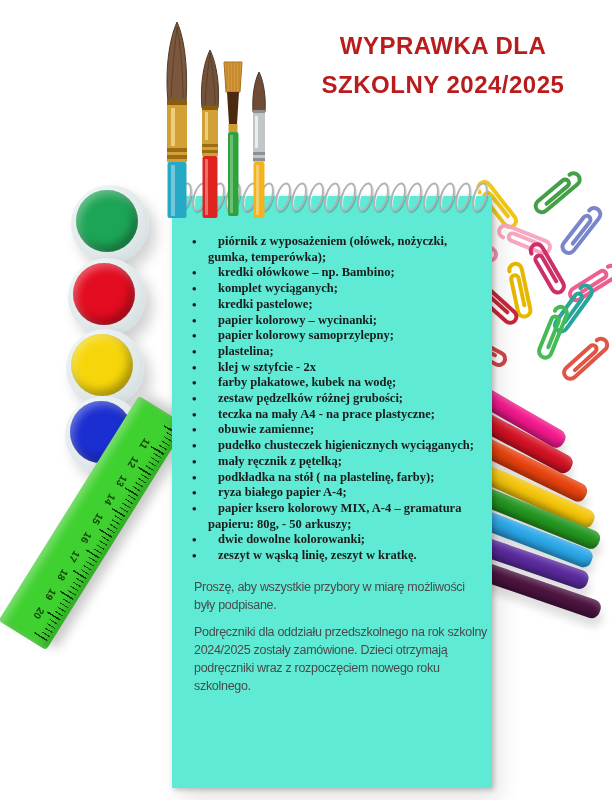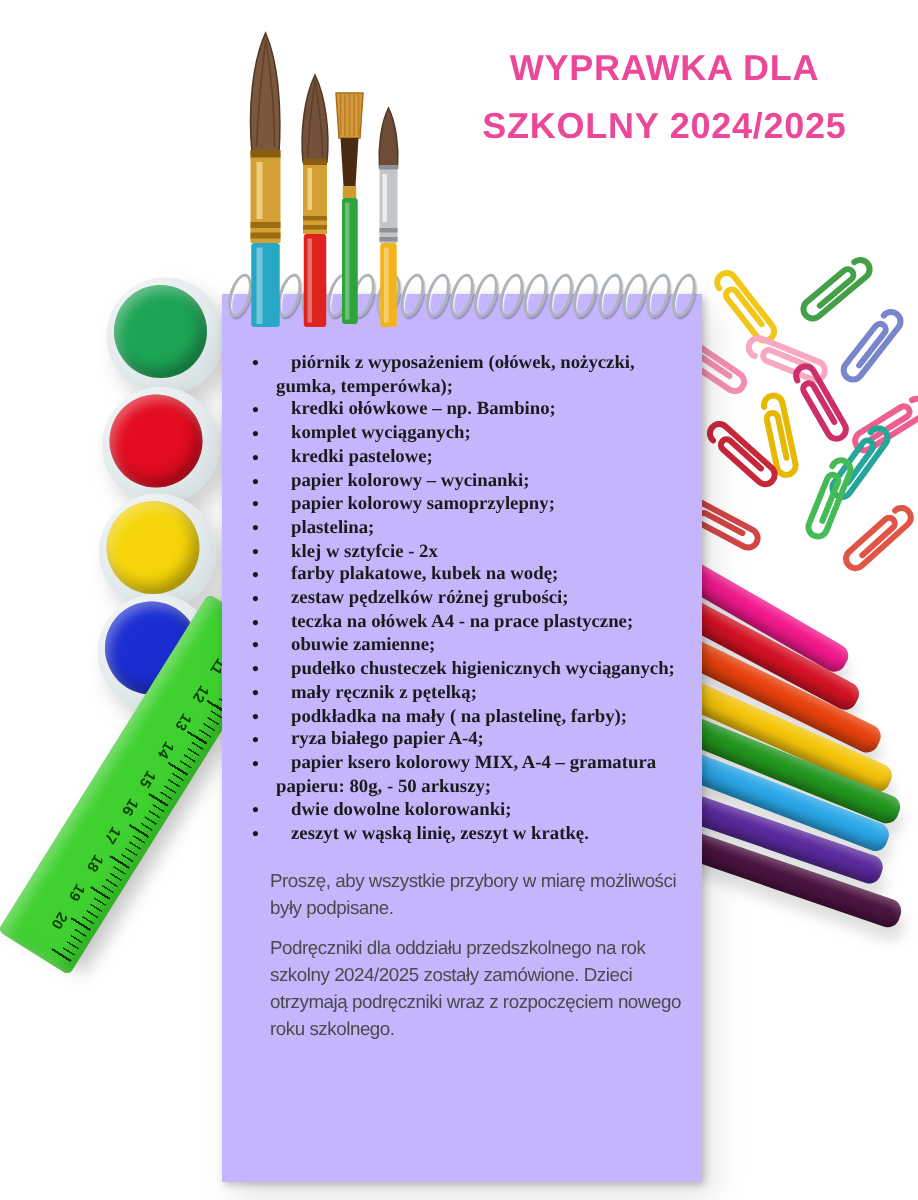--- a/index.html
+++ b/index.html
@@ -5,36 +5,36 @@
   html,body{margin:0;padding:0;background:#fff;}
   .canvas{position:relative;width:612px;height:800px;background:#ffffff;overflow:hidden;
           font-family:"Liberation Sans",sans-serif;}
 
   
   .title{position:absolute;left:292px;top:26px;width:302px;text-align:center;
          font-weight:bold;font-size:24px;line-height:39px;letter-spacing:.5px;
          font-family:"Liberation Sans",sans-serif;}
 
   
-  .page{position:absolute;left:148px;top:196px;width:320px;height:592px;background:#c4b5fd;
+  .page{position:absolute;left:172px;top:196px;width:320px;height:592px;background:#5eead4;
         box-shadow:2px 2px 5px rgba(0,0,0,.22), 8px 12px 22px rgba(0,0,0,.10);
         z-index:3;}
   .spiral{position:absolute;left:5px;right:5px;top:-14px;height:28px;display:flex;
           justify-content:space-between;z-index:7;}
   .ring{display:block;width:10px;height:26px;border:2.5px solid #aeb3b8;border-radius:50%;
         transform:rotate(16deg);box-shadow:1px 1px 1px rgba(0,0,0,.25), inset 1px 1px 1px #fff;
         background:transparent;}
 
   .page ul{margin:38px 4px 0 26px;padding:0;list-style:none;
            font-family:"Liberation Serif",serif;font-weight:bold;font-size:12.5px;
            line-height:15.7px;color:#1b1b1b;}
   .page li{position:relative;padding-left:10px;text-indent:10px;}
   .page li::before{content:"\2022";position:absolute;left:-6px;top:0;text-indent:0;font-size:13px;}
 
-  .notes{margin:10px;}
+  .notes{margin:0;}
   .notes p{margin:14px 4px 0 22px;font-size:12.5px;line-height:18px;letter-spacing:-0.3px;
            color:#4a4a4a;font-family:"Liberation Sans",sans-serif;}
   .notes p + p{margin-top:9px;}
 
   
   .pot{position:absolute;width:78px;height:78px;border-radius:50%;z-index:1;
        background:radial-gradient(circle at 35% 30%, #f6f9fa 0%, #e3eaec 55%, #c9d4d8 100%);
        box-shadow:7px 9px 14px rgba(0,0,0,.18);}
   .paint{position:absolute;left:5px;top:5px;width:62px;height:62px;border-radius:50%;
          box-shadow:inset 3px 4px 8px rgba(255,255,255,.35), inset -4px -5px 10px rgba(0,0,0,.35);}
@@ -72,21 +72,21 @@
   .clips{position:absolute;left:452px;top:152px;z-index:2;overflow:visible;}
   .brush{position:absolute;z-index:6;}
   .b1{left:158px;top:20px;} .b2{left:194px;top:48px;}
   .b3{left:216px;top:60px;} .b4{left:246px;top:70px;}
 </style>
 </head>
 <body>
 
 <div class="canvas">
 
-  <div class="title" style="color: #ec4899;">
+  <div class="title" style="color: #b91c1c;">
     <div>WYPRAWKA DLA</div>
     <div>SZKOLNY 2024/2025</div>
   </div>
 
   <div class="pot p0">
     <div class="paint" style="background-color: rgb(29, 165, 86);"></div>
   </div>
   <div class="pot p1">
     <div class="paint" style="background-color: rgb(228, 12, 32);"></div>
   </div>
@@ -169,25 +169,25 @@
       <li>piórnik z wyposażeniem  (ołówek, nożyczki, gumka, temperówka);</li>
       <li>kredki ołówkowe – np. Bambino;</li>
       <li>komplet wyciąganych;</li>
       <li>kredki pastelowe;</li>
       <li>papier kolorowy – wycinanki;</li>
       <li>papier kolorowy samoprzylepny;</li>
       <li>plastelina;</li>
       <li>klej w sztyfcie  -  2x</li>
       <li>farby plakatowe, kubek na wodę;</li>
       <li>zestaw pędzelków różnej grubości;</li>
-      <li>teczka na ołówek  A4 - na prace plastyczne;</li>
+      <li>teczka na mały  A4 - na prace plastyczne;</li>
       <li>obuwie zamienne;</li>
       <li>pudełko chusteczek higienicznych wyciąganych;</li>
       <li>mały ręcznik z pętelką;</li>
-      <li>podkładka na mały ( na plastelinę, farby);</li>
+      <li>podkładka na stół ( na plastelinę, farby);</li>
       <li>ryza białego papier A-4;</li>
       <li>papier ksero kolorowy MIX,  A-4 – gramatura papieru: 80g, - 50 arkuszy;</li>
       <li>dwie dowolne kolorowanki;</li>
       <li>zeszyt w wąską linię, zeszyt w kratkę.</li>
     </ul>
 
     <div class="notes">
       <p>Proszę, aby wszystkie przybory w miarę możliwości były podpisane.</p>
       <p>Podręczniki dla oddziału przedszkolnego na rok szkolny 2024/2025 zostały zamówione. Dzieci otrzymają podręczniki wraz z rozpoczęciem nowego roku szkolnego.</p>
     </div>

